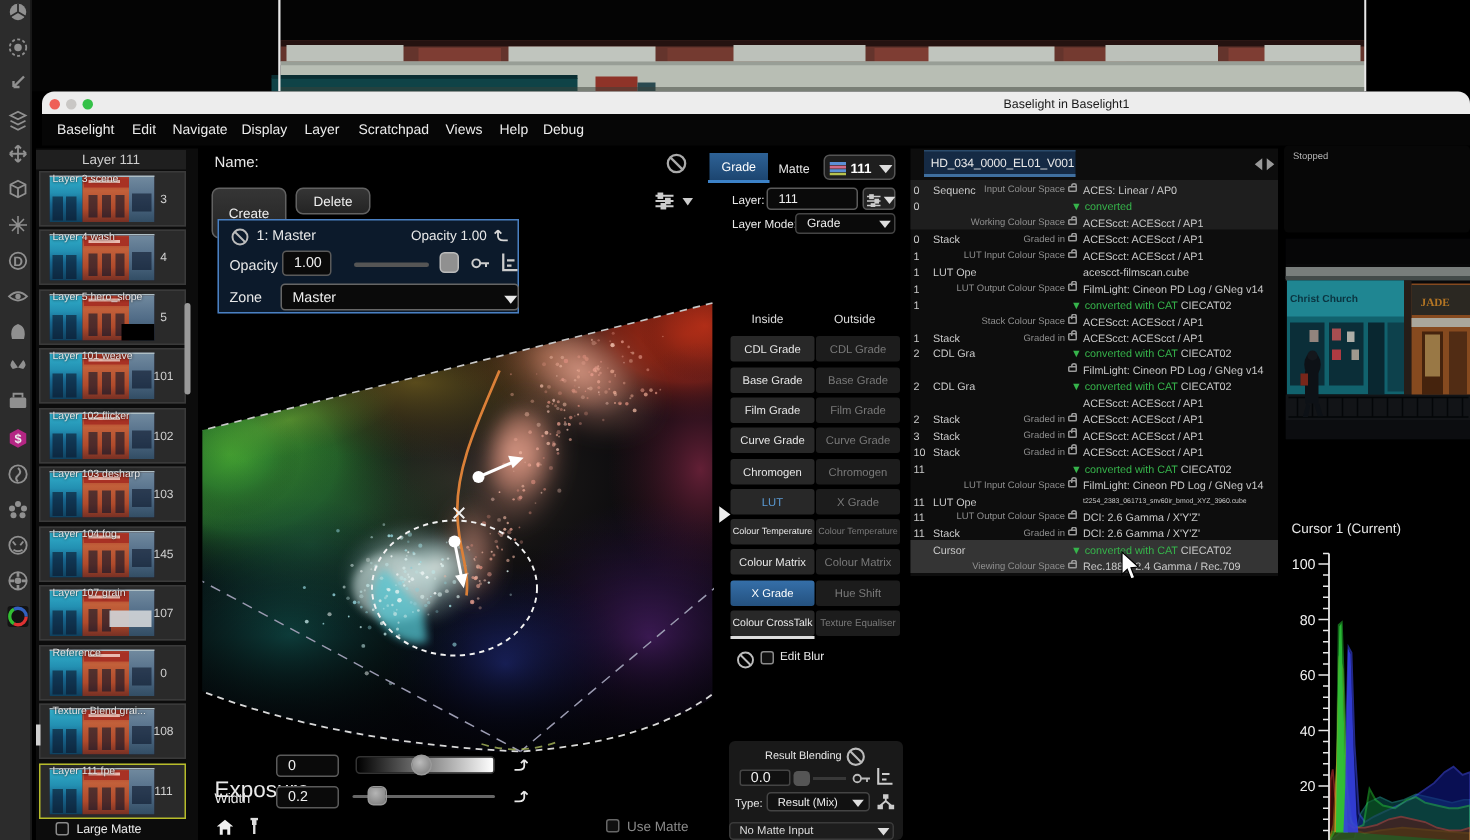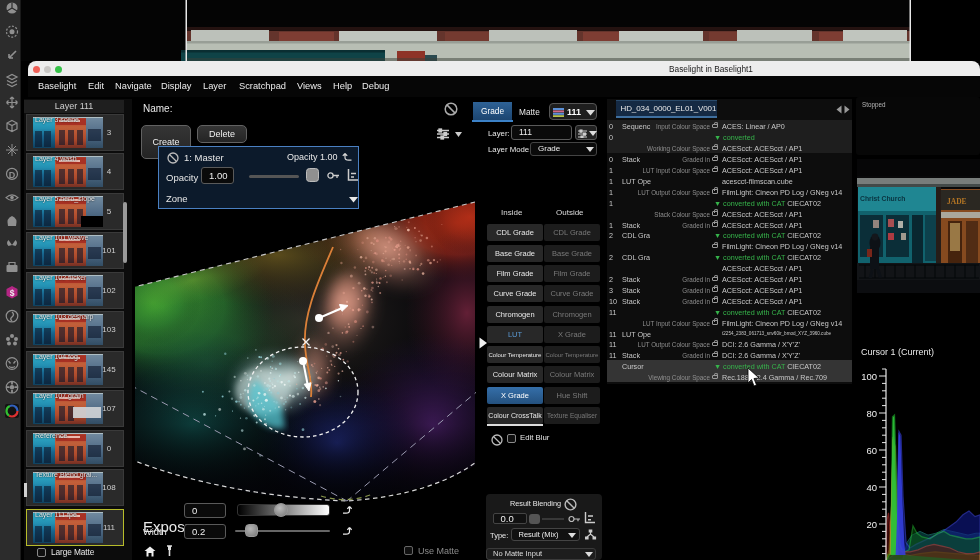--- a/index.html
+++ b/index.html
@@ -816,21 +816,21 @@
 <div class="btn" style="left:62px;top:26px;width:50px;height:18px">Delete</div>
 <svg class="abs" style="left:301px;top:28px" width="28" height="14">
       <g stroke="#ccc" stroke-width="1.3">
         <path d="M1 3.5 h12 M1 7 h12 M1 10.5 h12"></path>
         <rect x="3" y="2" width="2.5" height="3" fill="#ccc"></rect>
         <rect x="8" y="5.5" width="2.5" height="3" fill="#ccc"></rect>
         <rect x="5" y="9" width="2.5" height="3" fill="#ccc"></rect>
       </g>
       <path d="M19 5 l3.5 5 3.5 -5 Z" fill="#ccc"></path>
     </svg>
-<div class="abs" style="left:23px;top:47px;width:201px;height:63px;background:#0c1a2b;border:1.5px solid #4a80c2">
+<div class="abs" style="left:10px;top:47px;width:201px;height:63px;background:#0c1a2b;border:1.5px solid #4a80c2">
   <svg class="abs" style="left:8px;top:5px" width="12" height="12">
         <circle cx="6" cy="6" r="5" stroke="#bbb" stroke-width="1.3" fill="none"></circle>
         <path d="M2.5 2.5 L9.5 9.5" stroke="#bbb" stroke-width="1.3"></path>
       </svg>
   <div class="txt" style="left:25px;top:5px;font-size:9.5px">1: Master</div>
   <div class="txt" style="left:128px;top:5px;font-size:9px">Opacity 1.00</div>
   <svg class="abs" style="left:183px;top:5px" width="11" height="10">
         <path d="M3 1.5 L3 5.5 Q3 8.2 6.6 8.2 L9.5 8.2 M3 1.5 L0.8 3.8 M3 1.5 L5.2 3.8" stroke="#d8d8d8" stroke-width="1.2" fill="none"></path>
       </svg>
   <div class="txt" style="left:7px;top:25px;font-size:9.5px">Opacity</div>
@@ -839,20 +839,21 @@
   <div class="abs" style="left:147px;top:21px;width:13px;height:14px;background:#909090;border:1px solid #bbb;border-radius:3.5px"></div>
   <svg class="abs" style="left:168px;top:24px" width="13" height="9">
         <circle cx="3.5" cy="4.5" r="2.6" stroke="#ccc" stroke-width="1.3" fill="none"></circle>
         <path d="M6 4.5 h6 M10 4.5 v2.5" stroke="#ccc" stroke-width="1.3"></path>
       </svg>
   <svg class="abs" style="left:188px;top:21px" width="12" height="14">
         <path d="M1.5 1 V12 H11" stroke="#ccc" stroke-width="1.5" fill="none"></path>
         <path d="M4 9 h3 M4 5.5 h5" stroke="#ccc" stroke-width="1.5"></path>
       </svg>
   <div class="txt" style="left:7px;top:46px;font-size:9.5px">Zone</div>
+  <div class="inp" style="left:41px;top:42px;width:159px;height:18px;border-radius:3px;border-color:#666">Master</div>
   <svg class="abs" style="left:190px;top:50px" width="9" height="6">
         <path d="M0 0 h9 l-4.5 5.5 Z" fill="#e8e8e8"></path>
       </svg>
 </div>
 <div class="txt" style="left:8px;top:419px;font-size:15px">Exposure</div>
 <div class="inp" style="left:49px;top:404px;width:42px;height:15px;border-radius:3px">0</div>
 <div class="abs" style="left:102px;top:405px;width:93px;height:12px;border-radius:3px;background:linear-gradient(90deg,#000,#fff);border:1px solid #333"></div>
 <div class="abs" style="left:139px;top:403.5px;width:14px;height:14px;border-radius:50%;background:radial-gradient(circle at 40% 35%,#bbb,#777);border:1px solid #999"></div>
 <svg class="abs" style="left:206px;top:406px" width="11" height="10">
       <path d="M8.5 1.5 L8.5 5.5 Q8.5 8.2 5 8.2 L2 8.2 M8.5 1.5 L6.3 3.8 M8.5 1.5 L10.7 3.8" stroke="#e8e8e8" stroke-width="1.2" fill="none"></path>

